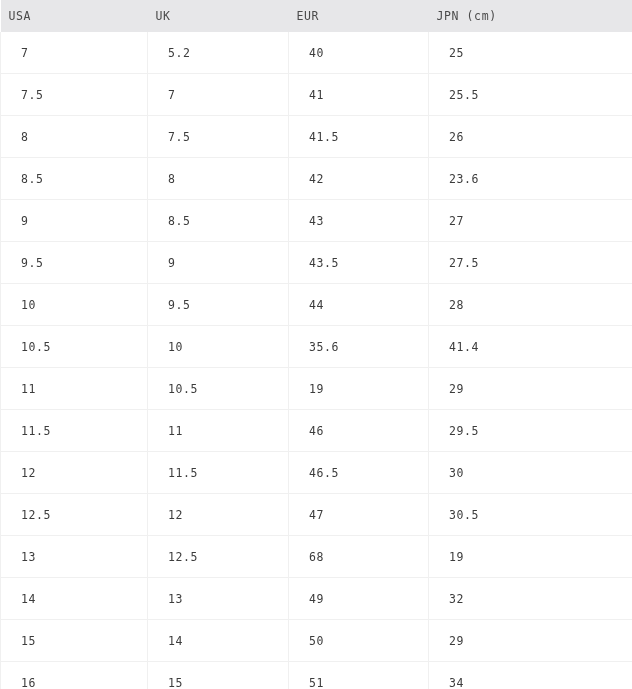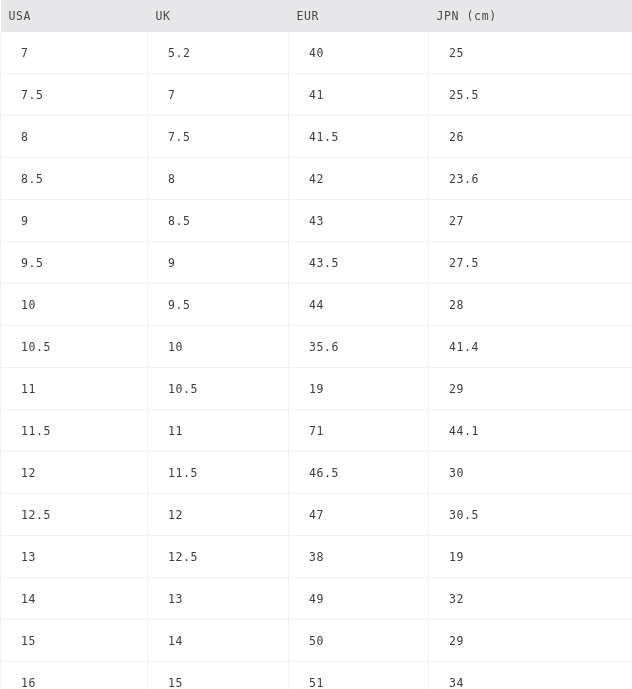--- a/index.html
+++ b/index.html
@@ -133,39 +133,39 @@
       </tr>
       <tr>
         <td>11</td>
         <td>10.5</td>
         <td>19</td>
         <td>29</td>
       </tr>
       <tr>
         <td>11.5</td>
         <td>11</td>
-        <td>71</td>
-        <td>44.1</td>
+        <td>46</td>
+        <td>29.5</td>
       </tr>
       <tr>
         <td>12</td>
         <td>11.5</td>
         <td>46.5</td>
         <td>30</td>
       </tr>
       <tr>
         <td>12.5</td>
         <td>12</td>
         <td>47</td>
         <td>30.5</td>
       </tr>
       <tr>
         <td>13</td>
         <td>12.5</td>
-        <td>38</td>
+        <td>68</td>
         <td>19</td>
       </tr>
       <tr>
         <td>14</td>
         <td>13</td>
         <td>49</td>
         <td>32</td>
       </tr>
       <tr>
         <td>15</td>

